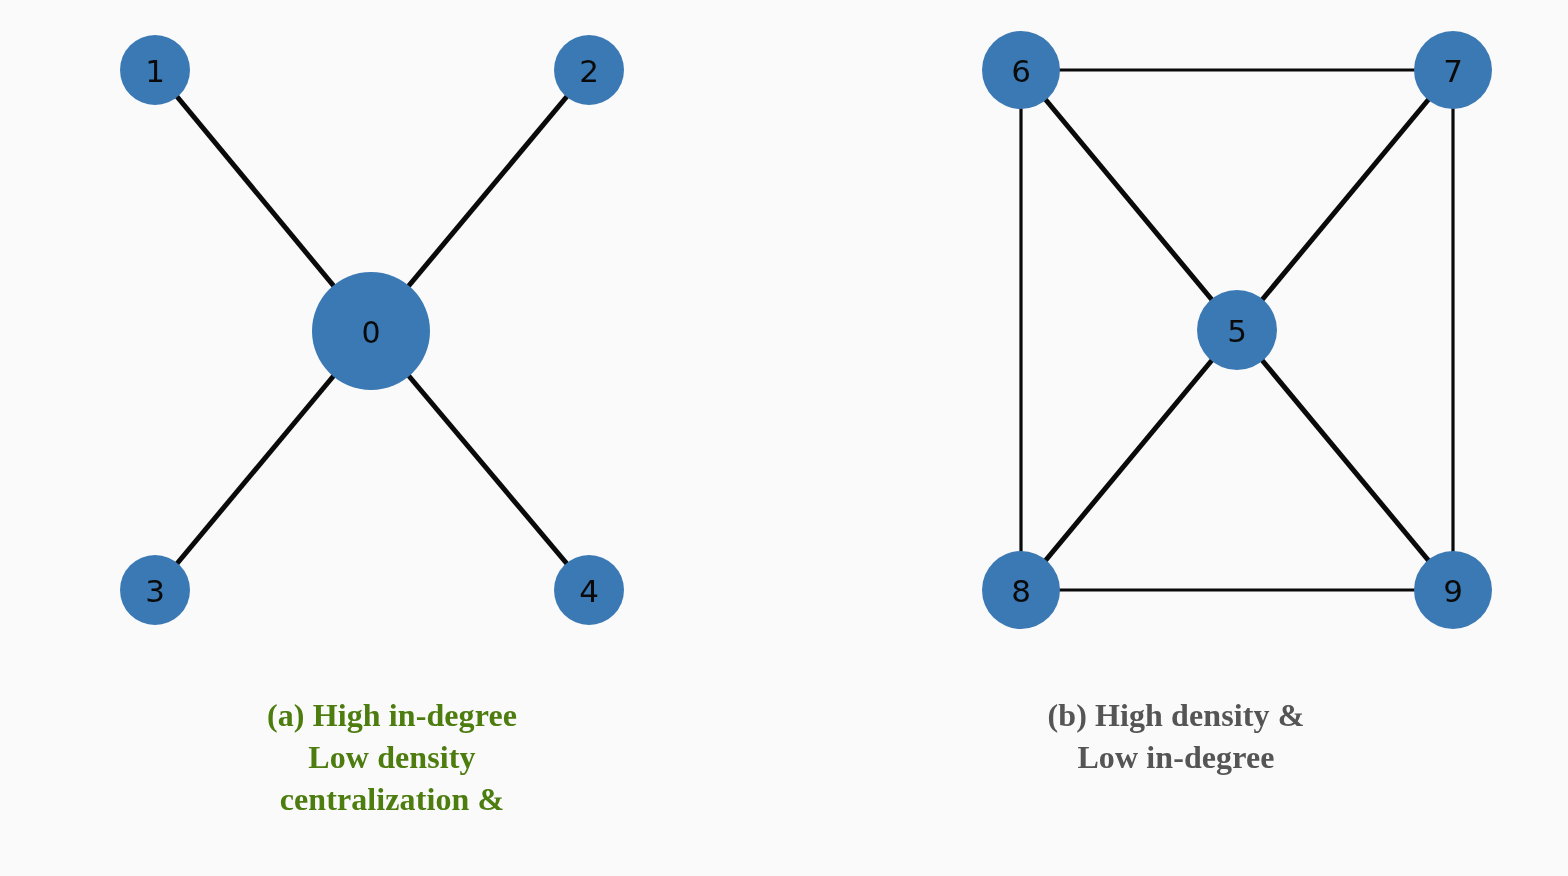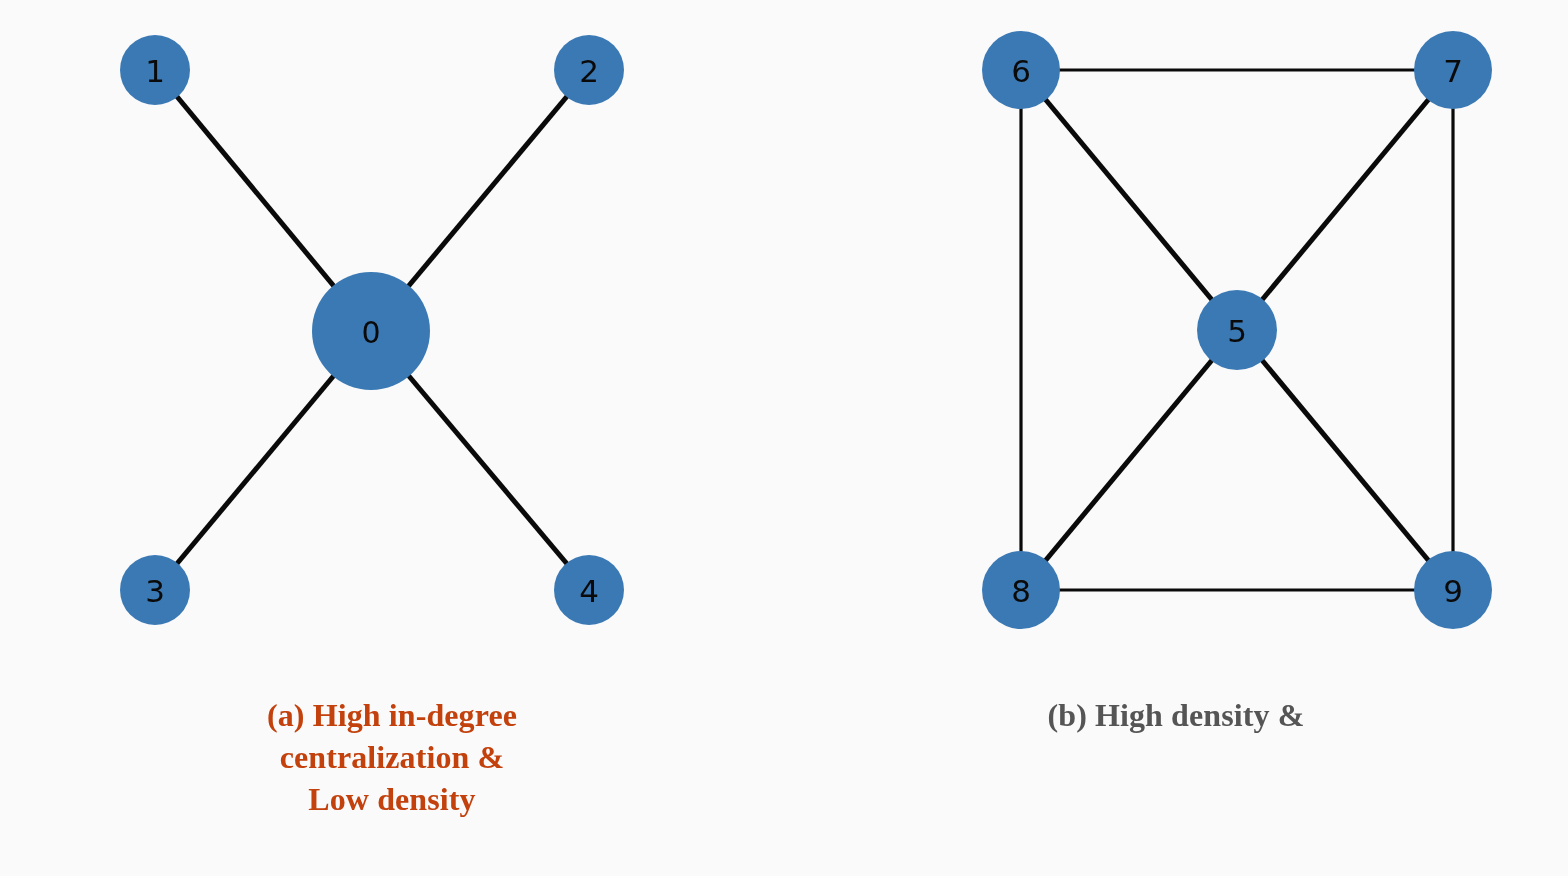--- a/index.html
+++ b/index.html
@@ -98,24 +98,24 @@
         </g>
         <g>
           <circle cx="155" cy="590" r="35" class="node-circle" fill="#3b79b4"></circle>
           <text x="155" y="591" class="node-label" fill="#0a0a0a">3</text>
         </g>
         <g>
           <circle cx="589" cy="590" r="35" class="node-circle" fill="#3b79b4"></circle>
           <text x="589" y="591" class="node-label" fill="#0a0a0a">4</text>
         </g>
       </svg>
-    <div class="caption" id="caption-a" style="color: #c2410c;">
+    <div class="caption" id="caption-a" style="color: #4d7c0f;">
         <span class="caption-line">(a) High in-degree</span>
+        <span class="caption-line">Low density</span>
         <span class="caption-line">centralization &amp;</span>
-        <span class="caption-line">Low density</span>
       </div>
   </div>
 
   <div class="panel" id="panel-b">
     <svg class="graph-svg" id="svg-b" viewBox="0 0 784 680">
         <line x1="237" y1="70" x2="669" y2="70" class="edge-line edge-thin" stroke="#0a0a0a"></line>
         <line x1="237" y1="70" x2="237" y2="590" class="edge-line edge-thin" stroke="#0a0a0a"></line>
         <line x1="669" y1="70" x2="669" y2="590" class="edge-line edge-thin" stroke="#0a0a0a"></line>
         <line x1="237" y1="590" x2="669" y2="590" class="edge-line edge-thin" stroke="#0a0a0a"></line>
         <line x1="237" y1="70" x2="453" y2="330" class="edge-line edge-thick" stroke="#0a0a0a"></line>
@@ -138,16 +138,17 @@
           <circle cx="237" cy="590" r="39" class="node-circle" fill="#3b79b4"></circle>
           <text x="237" y="591" class="node-label" fill="#0a0a0a">8</text>
         </g>
         <g>
           <circle cx="669" cy="590" r="39" class="node-circle" fill="#3b79b4"></circle>
           <text x="669" y="591" class="node-label" fill="#0a0a0a">9</text>
         </g>
       </svg>
     <div class="caption" id="caption-b" style="color: rgb(85, 85, 85);">
         <span class="caption-line">(b) High density &amp;</span>
+        <span class="caption-line">Low in-degree</span>
       </div>
   </div>
 
 </div>
 
 </body></html>

